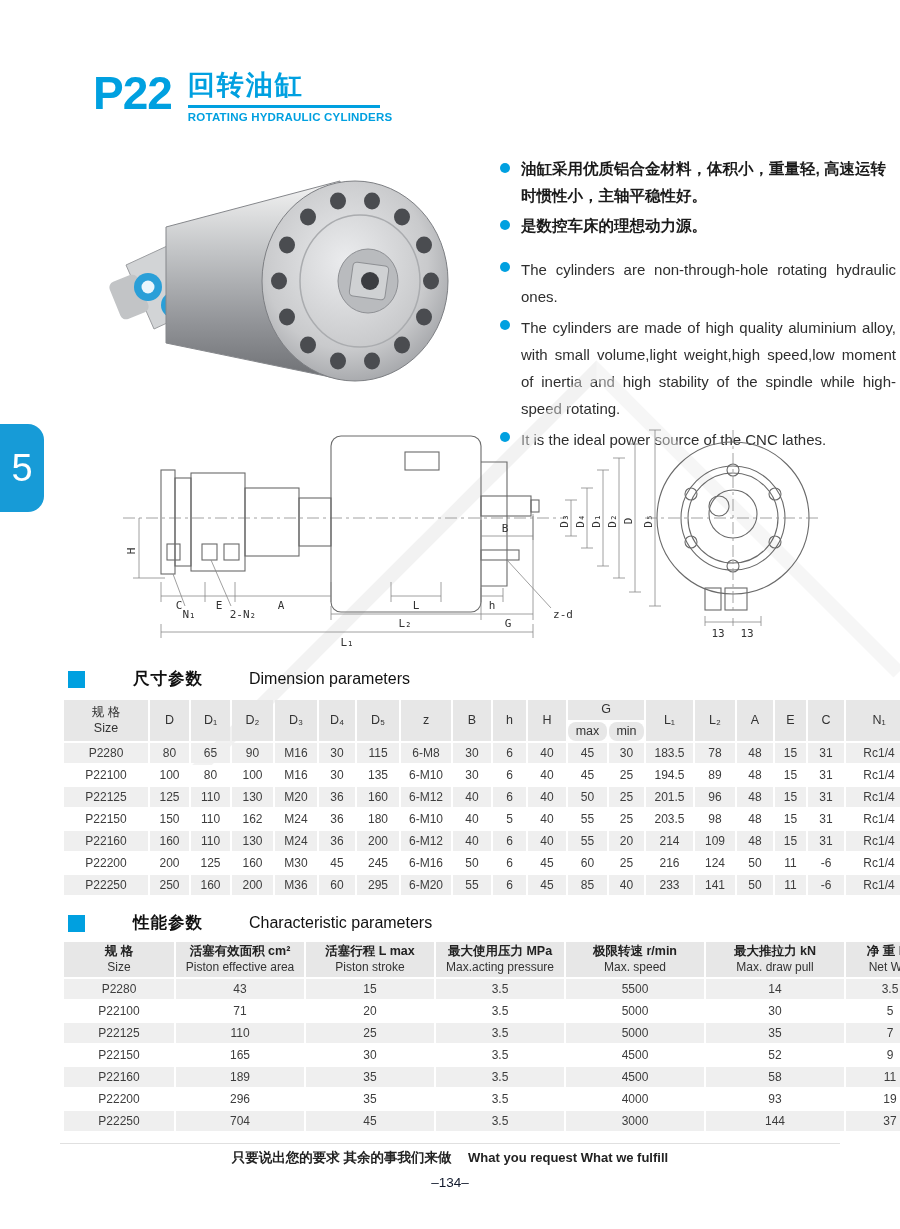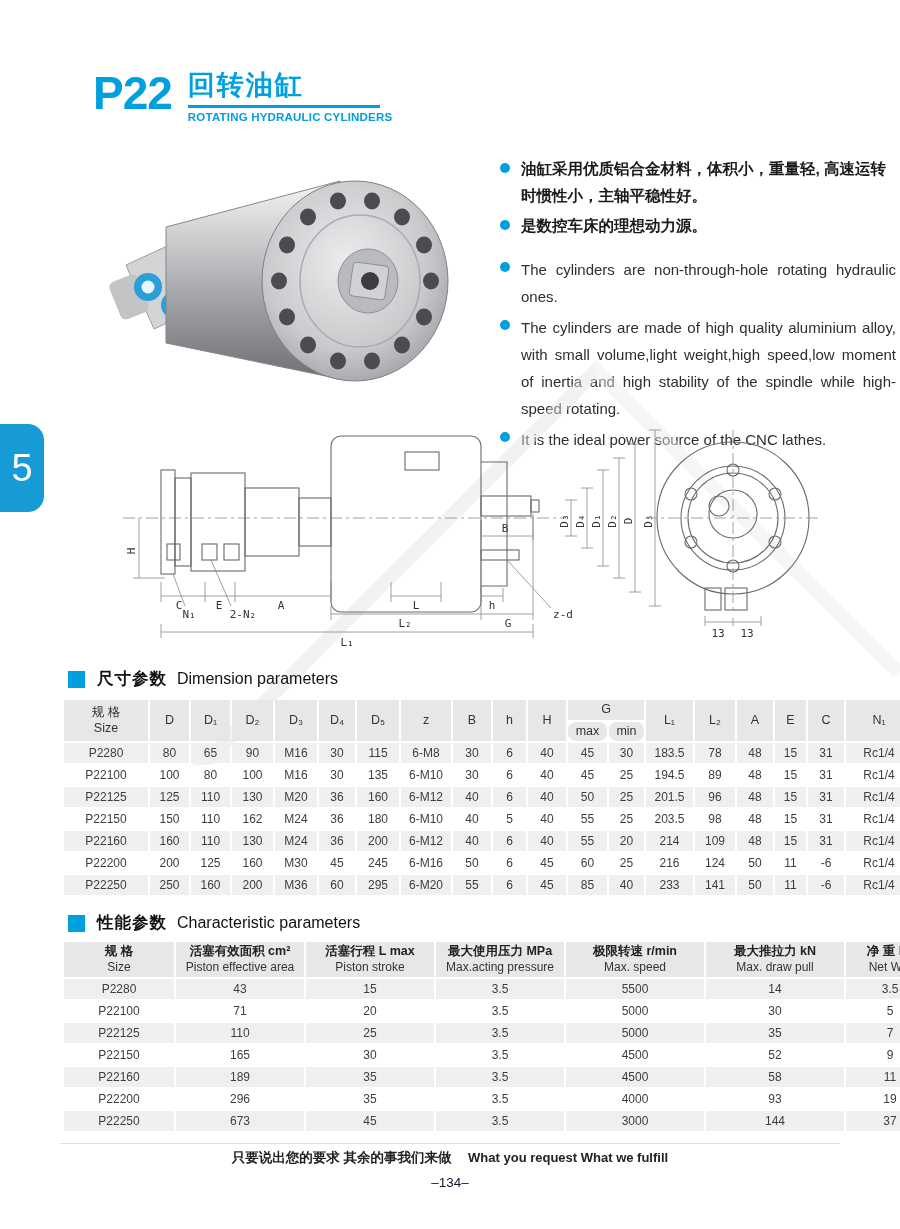--- a/index.html
+++ b/index.html
@@ -29,21 +29,21 @@
   .side-tab{position:absolute;left:0;top:424px;width:44px;height:88px;background:#179bd7;
     border-radius:0 16px 16px 0;display:flex;align-items:center;justify-content:center;
     color:#fff;font-size:38px;font-weight:400;}
   
   .drawing{position:absolute;left:105px;top:410px;width:720px;height:252px;}
   .drawing svg text{font-family:"DejaVu Sans Mono","Liberation Mono",monospace;font-size:11px;fill:#333;}
   .watermark{position:absolute;left:330px;top:430px;width:420px;height:560px;
     border-left:14px solid #e4e4e4;border-top:14px solid #ececec;opacity:.45;
     transform:rotate(45deg);pointer-events:none;}
   
-  .section{position:absolute;left:68px;display:flex;align-items:center;}
+  .section{position:absolute;left:68px;display:flex;align-items:center;gap:36px;}
   .sq{width:17px;height:17px;background:#00a0e0;margin-right:12px;flex:none;}
   .sec-cn{font-size:16.5px;font-weight:bold;color:#111;margin-right:10px;letter-spacing:1px;}
   .sec-en{font-size:16px;color:#111;}
   
   table.tbl{border-collapse:separate;border-spacing:2px;table-layout:fixed;position:absolute;left:62px;}
   .tbl th{background:#e7e7e7;font-weight:normal;font-size:12.5px;color:#333;padding:2px 0;line-height:1.25;}
   .tbl td{font-size:12px;color:#3d3d3d;text-align:center;padding:3px 0;white-space:nowrap;background:#fff;}
   .tbl tbody tr:nth-child(odd) td{background:#efefef;}
   .hdr2{font-size:12.5px;border-radius:8px;}
   .cth .cn{font-weight:bold;font-size:12.5px;color:#222;display:block;}
@@ -546,21 +546,21 @@
         <td>P22200</td>
         <td>296</td>
         <td>35</td>
         <td>3.5</td>
         <td>4000</td>
         <td>93</td>
         <td>19</td>
       </tr>
       <tr>
         <td>P22250</td>
-        <td>673</td>
+        <td>704</td>
         <td>45</td>
         <td>3.5</td>
         <td>3000</td>
         <td>144</td>
         <td>37</td>
       </tr>
     </tbody>
 </table>
 
 <div class="footline"></div>

